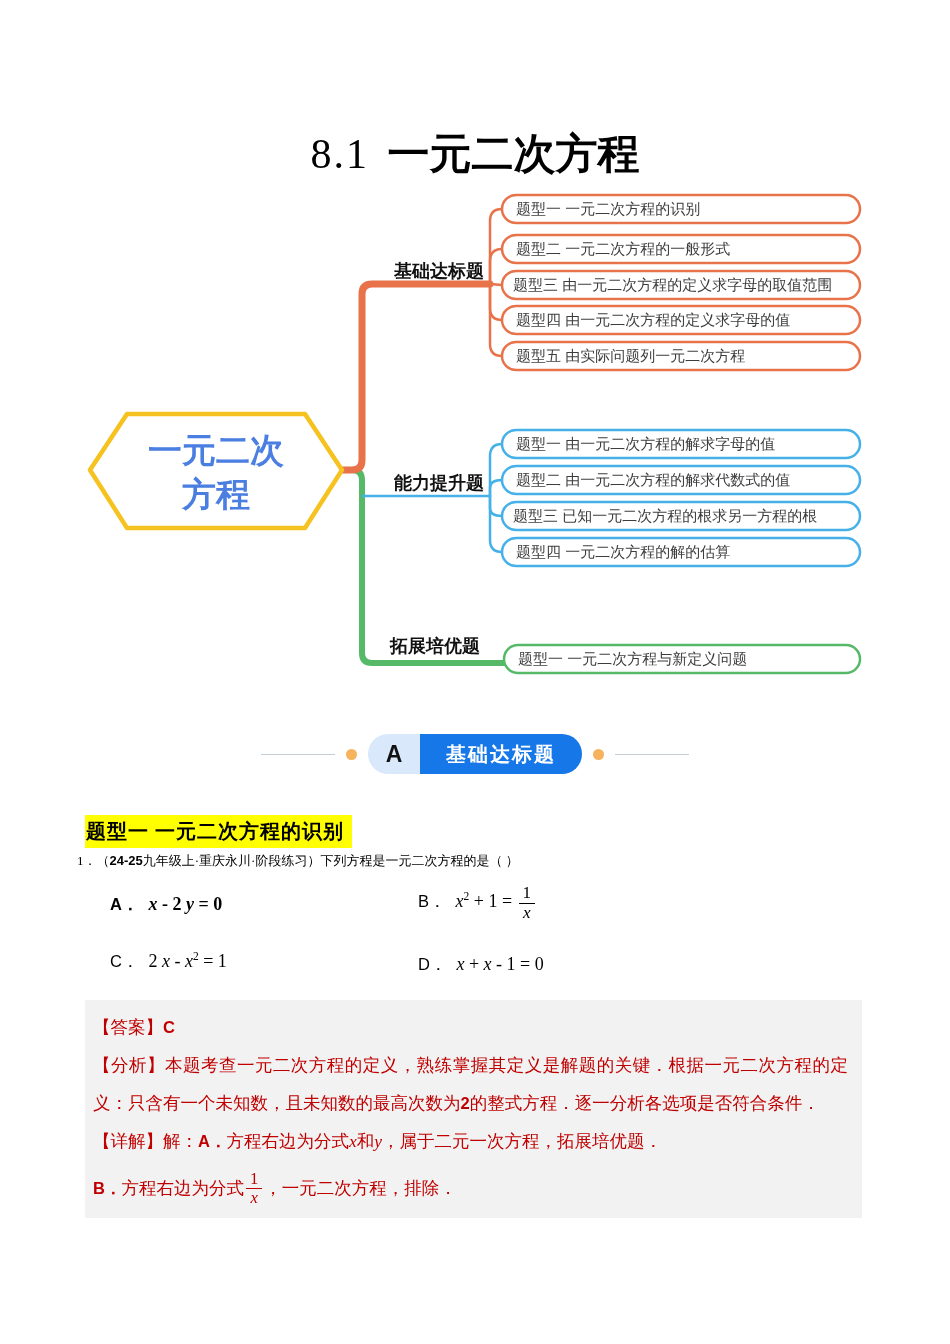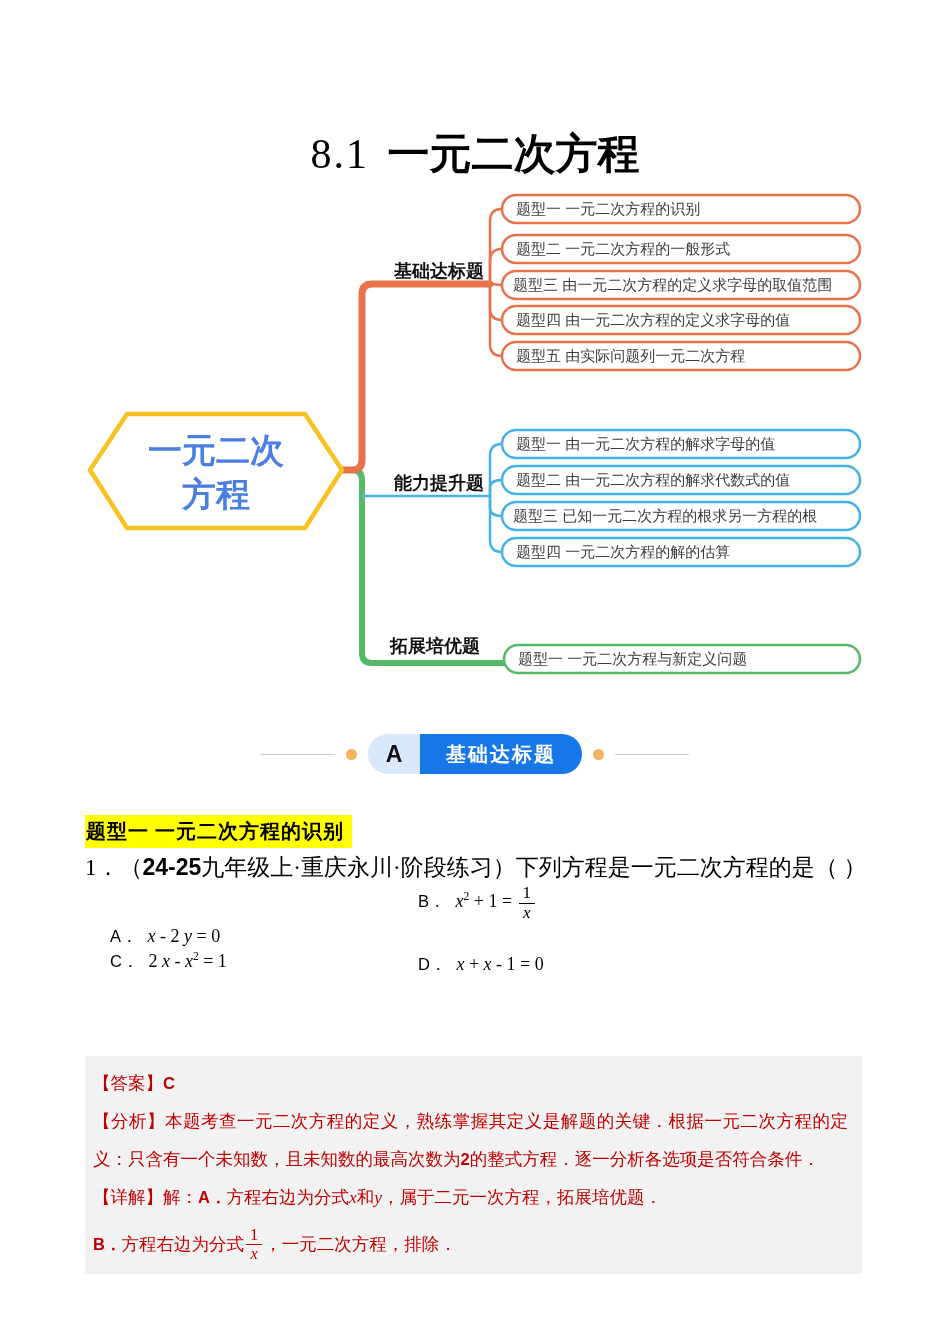--- a/index.html
+++ b/index.html
@@ -23,37 +23,37 @@
   .pill{display:flex;height:40px;border-radius:20px;overflow:hidden;
         font-family:"Liberation Sans","DejaVu Sans",sans-serif;}
   .pill-a{background:#d9e8fb;color:#111;font-weight:bold;font-size:23px;
           width:52px;display:flex;align-items:center;justify-content:center;}
   .pill-label{background:#1677e8;color:#fff;font-weight:bold;font-size:20px;
           display:flex;align-items:center;justify-content:center;padding:0 26px;letter-spacing:2px;}
   
   .heading{position:absolute;left:85px;top:797px;background:#ffff00;
            font-size:20px;font-weight:bold;padding:3px 8px 3px 1px;letter-spacing:1px;}
   
-  .question{position:absolute;left:85px;top:834px;font-size:23px;width:800px;}
+  .question{position:absolute;left:77px;top:834px;font-size:13px;width:800px;}
   .sansb{font-family:"Liberation Sans","DejaVu Sans",sans-serif;font-weight:bold;}
   
   .opt{position:absolute;font-size:18px;}
   .opt .lbl{font-family:"Liberation Sans","DejaVu Sans",sans-serif;font-size:16.5px;margin-right:10px;}
   .opt i{font-family:"Liberation Serif","DejaVu Serif",serif;}
   sup{font-size:11.5px;}
-  .opt-a{left:110px;top:908px;}
+  .opt-a{left:110px;top:876px;font-weight:bold;}
   .opt-b{left:418px;top:866px;}
   .opt-c{left:110px;top:932px;}
   .opt-d{left:418px;top:936px;}
   .frac{display:inline-flex;flex-direction:column;align-items:center;vertical-align:middle;
         line-height:1.1;font-size:0.95em;margin:0 2px;}
   .frac .num{padding:0 4px;border-bottom:1.3px solid currentColor;}
   .frac .den{padding:0 4px;}
   
-  .answer{position:absolute;left:85px;top:1038px;width:777px;min-height:190px;
+  .answer{position:absolute;left:85px;top:982px;width:777px;min-height:190px;
           background:#f2f2f2;box-sizing:border-box;padding:8px 14px 10px 8px;color:#c00000;}
   .answer p{margin:0;font-size:17.5px;line-height:38px;text-align:justify;}
   .answer .sansb{font-size:16.5px;}
   .answer .with-frac{display:flex;align-items:center;line-height:1.3;margin-top:10px;flex-wrap:wrap;}
 </style>
 </head>
 <body>
 
 <div class="page">
 

